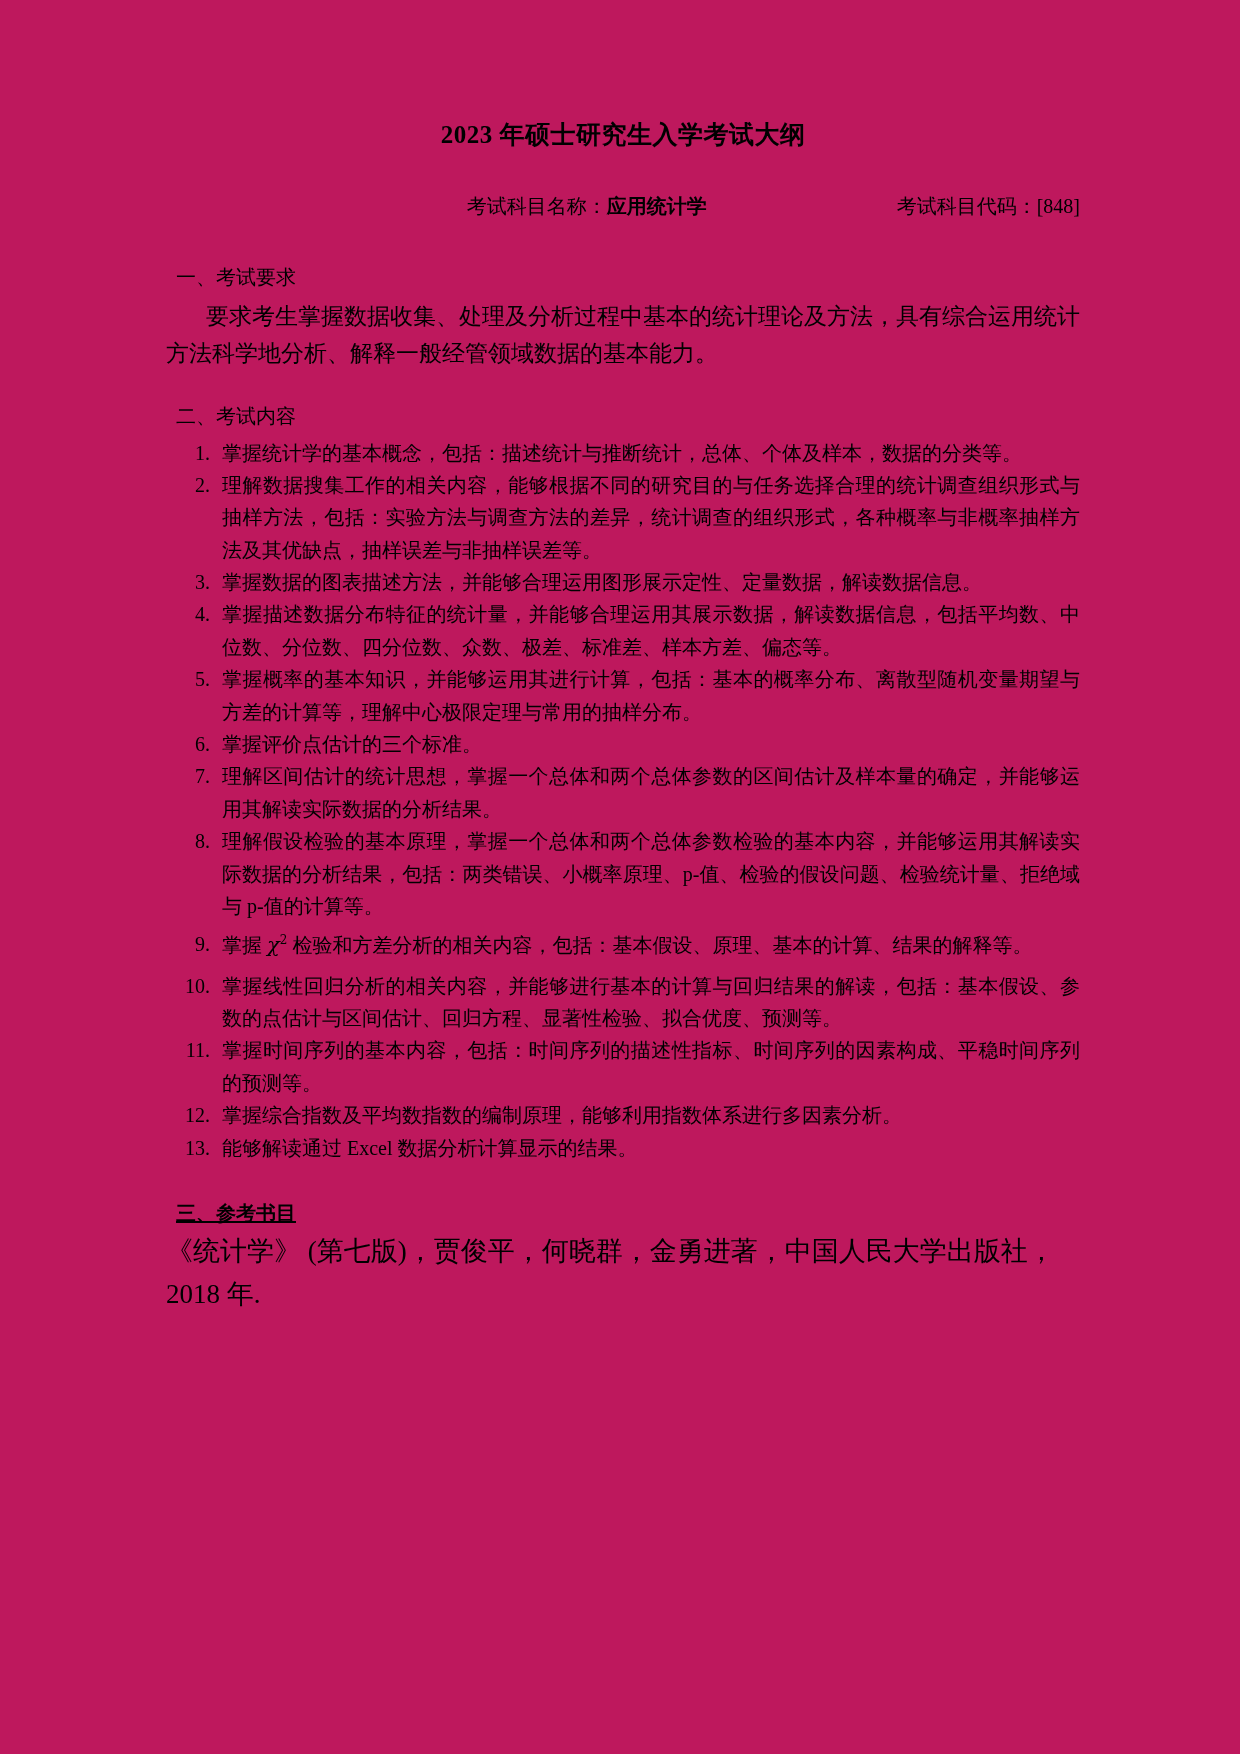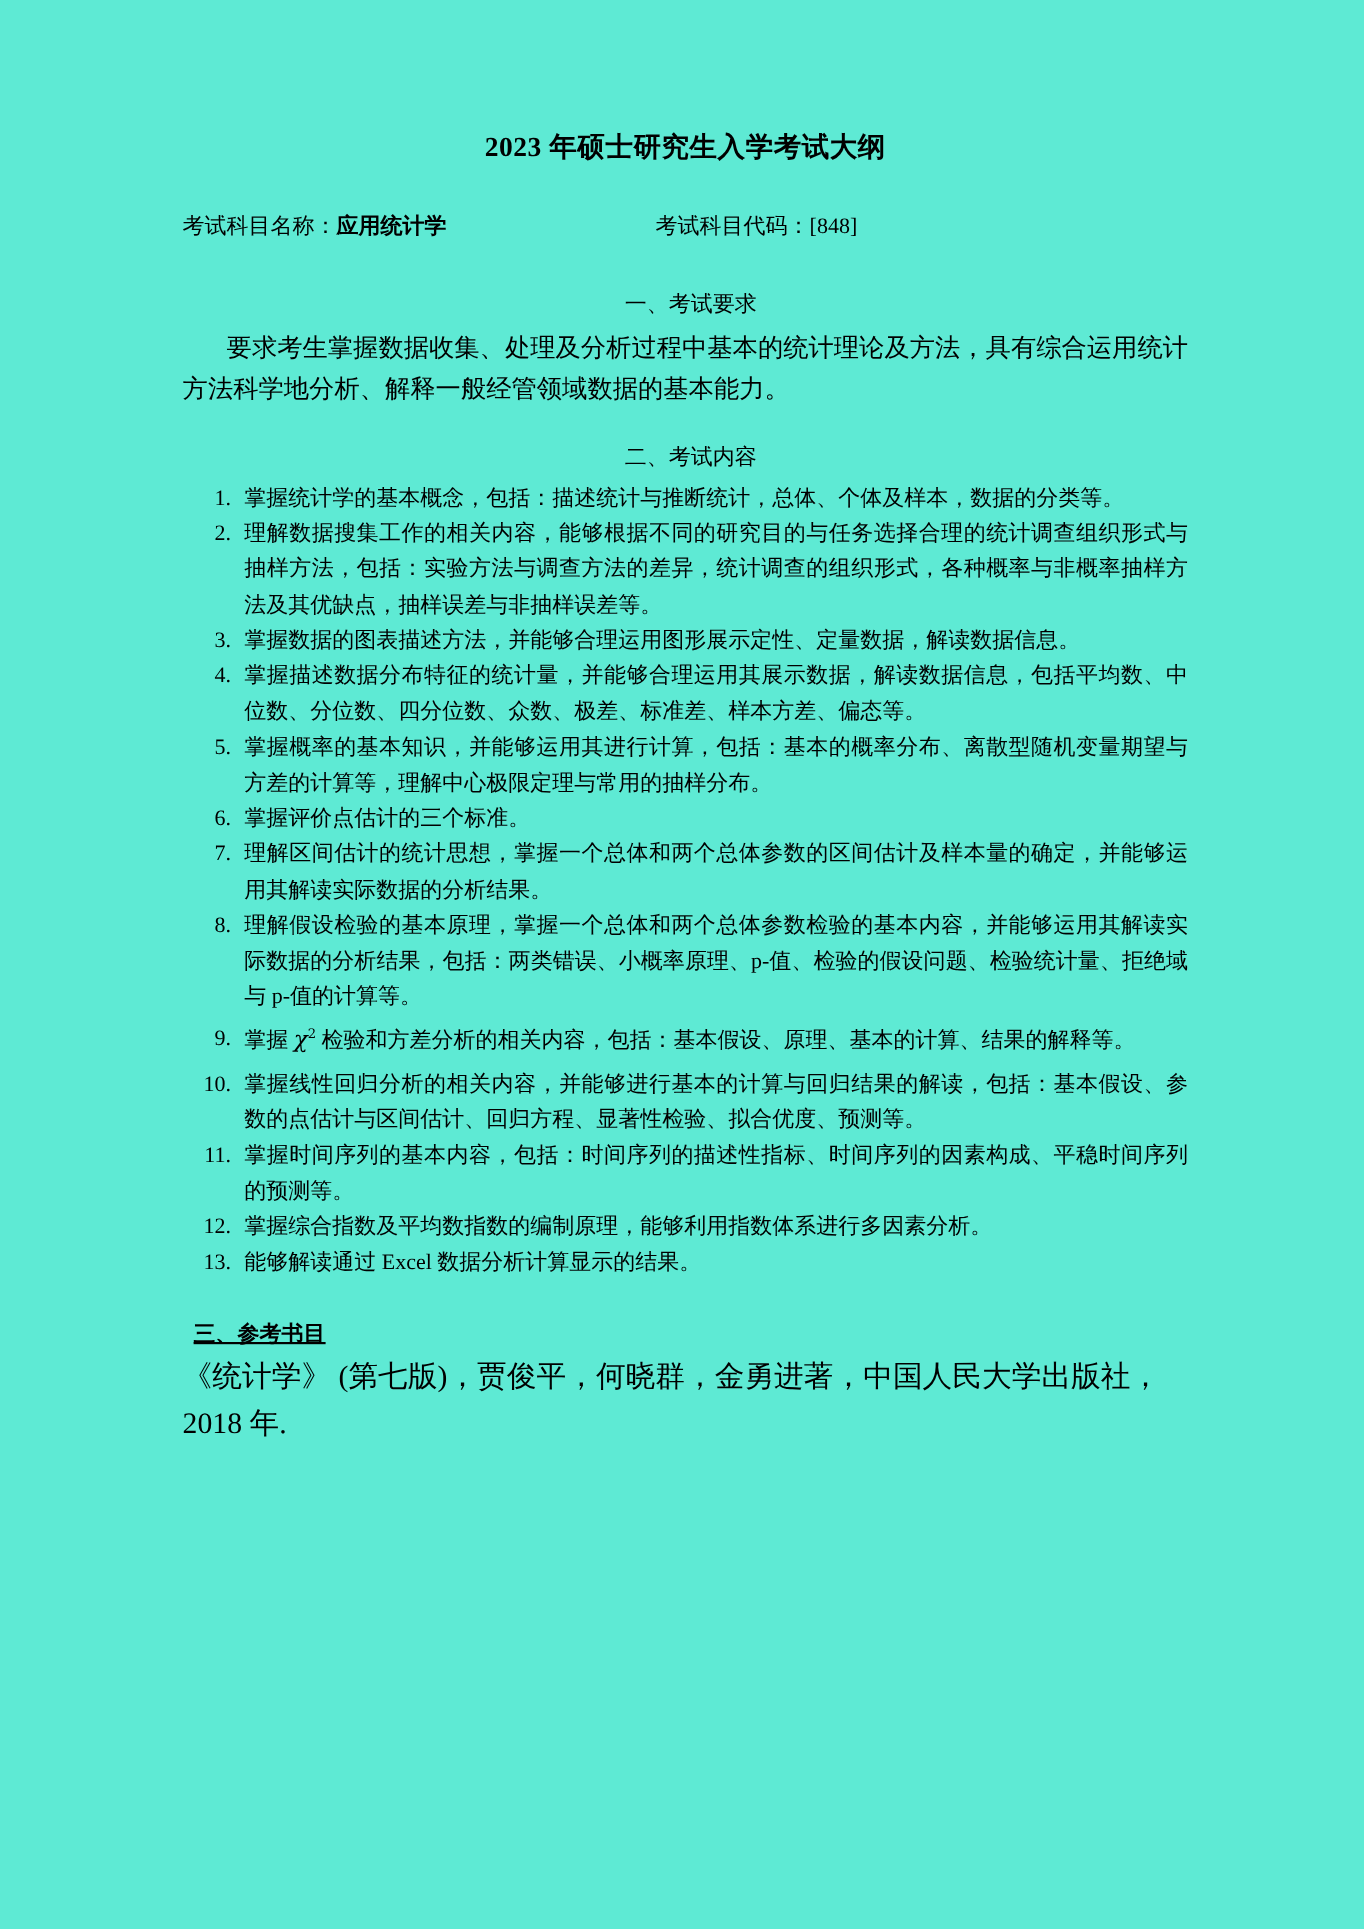--- a/index.html
+++ b/index.html
@@ -10,56 +10,56 @@
   }
   body {
     font-family: "Liberation Serif", "DejaVu Serif", serif;
     color: #000000;
   }
   .page {
     position: relative;
     width: 1240px;
     height: 1754px;
     margin: 0 auto;
-    background: #5eead4;
+    background: #be185d;
     box-sizing: border-box;
     padding: 120px 160px 0 166px;
     overflow: hidden;
   }
   .doc-title {
     text-align: center;
     font-size: 25px;
     font-weight: bold;
     letter-spacing: 0.5px;
     margin: 0 0 42px 0;
     line-height: 1.2;
   }
   .subject-row {
     display: flex;
     align-items: baseline;
     margin: 0 0 42px 0;
     font-size: 20px;
     line-height: 1.4;
+    justify-content: flex-end;
   }
   .subject-name-block {
     width: 430px;
     flex: 0 0 430px;
     white-space: nowrap;
   }
   .subject-code-block {
     white-space: nowrap;
   }
   .lbl { font-weight: normal; }
   .val-bold { font-weight: bold; }
   .section-heading {
     font-size: 20px;
     font-weight: normal;
     margin: 0 0 6px 0;
     line-height: 1.5;
-    text-align: center;
   }
   .section-heading.indent-sm { padding-left: 10px; }
   .body-para {
     font-size: 23px;
     line-height: 1.62;
     margin: 0 0 28px 0;
     text-indent: 40px;
     text-align: justify;
     text-justify: inter-ideograph;
     font-family: Liberation Serif, serif;

